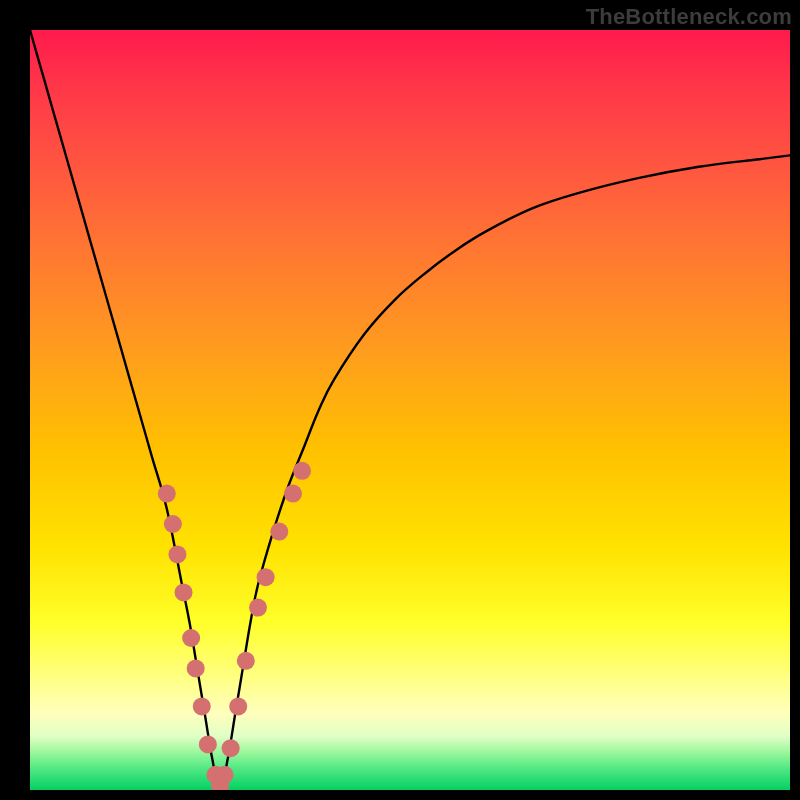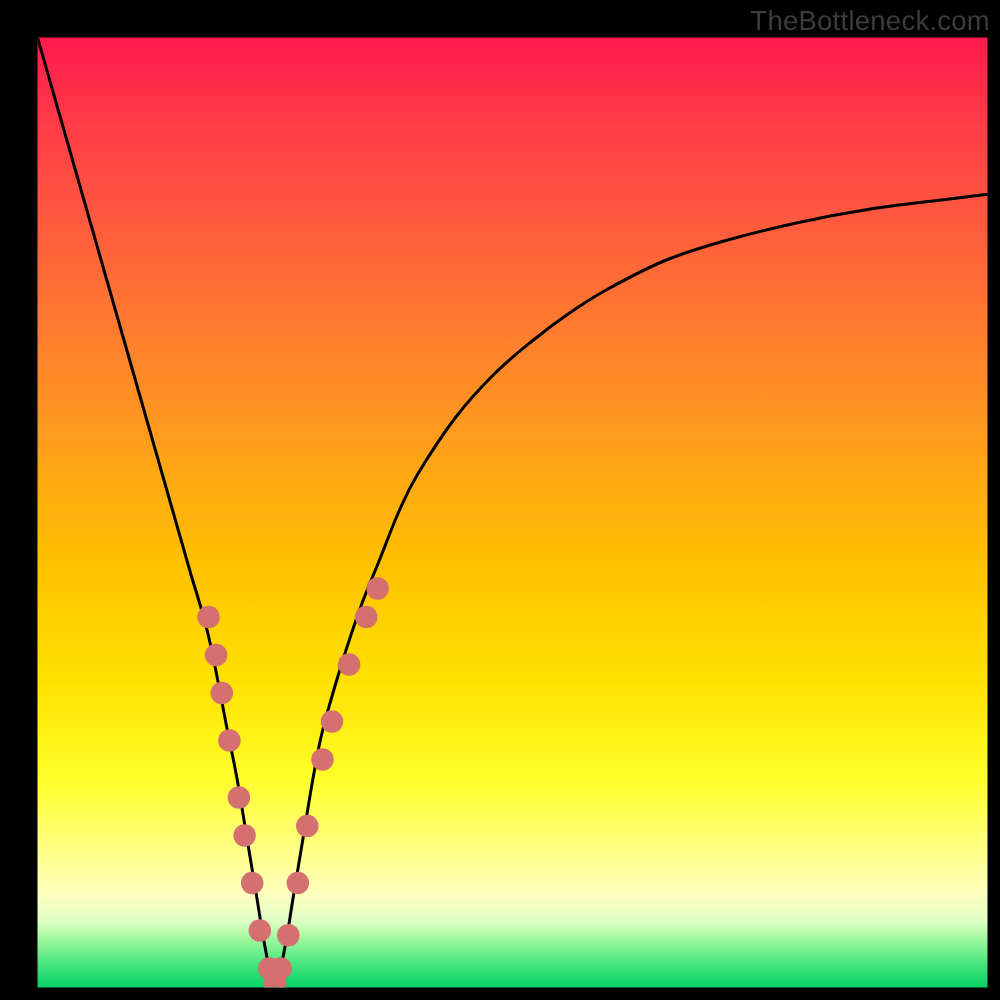--- a/index.html
+++ b/index.html
@@ -46,21 +46,21 @@
     left: 0; top: 0;
     width: 760px; height: 760px;
     display: block;
   }
   .watermark {
     position: absolute;
     top: 4px;
     right: 8px;
     color: #3c3c3c;
     font-size: 22px;
-    font-weight: 400;
+    font-weight: 700;
     letter-spacing: 0.2px;
   }
 </style>
 </head>
 <body>
 
 <div class="frame">
   <div class="plot">
     <svg class="curve" viewBox="0 0 760 760">
       <g id="curve-group">

